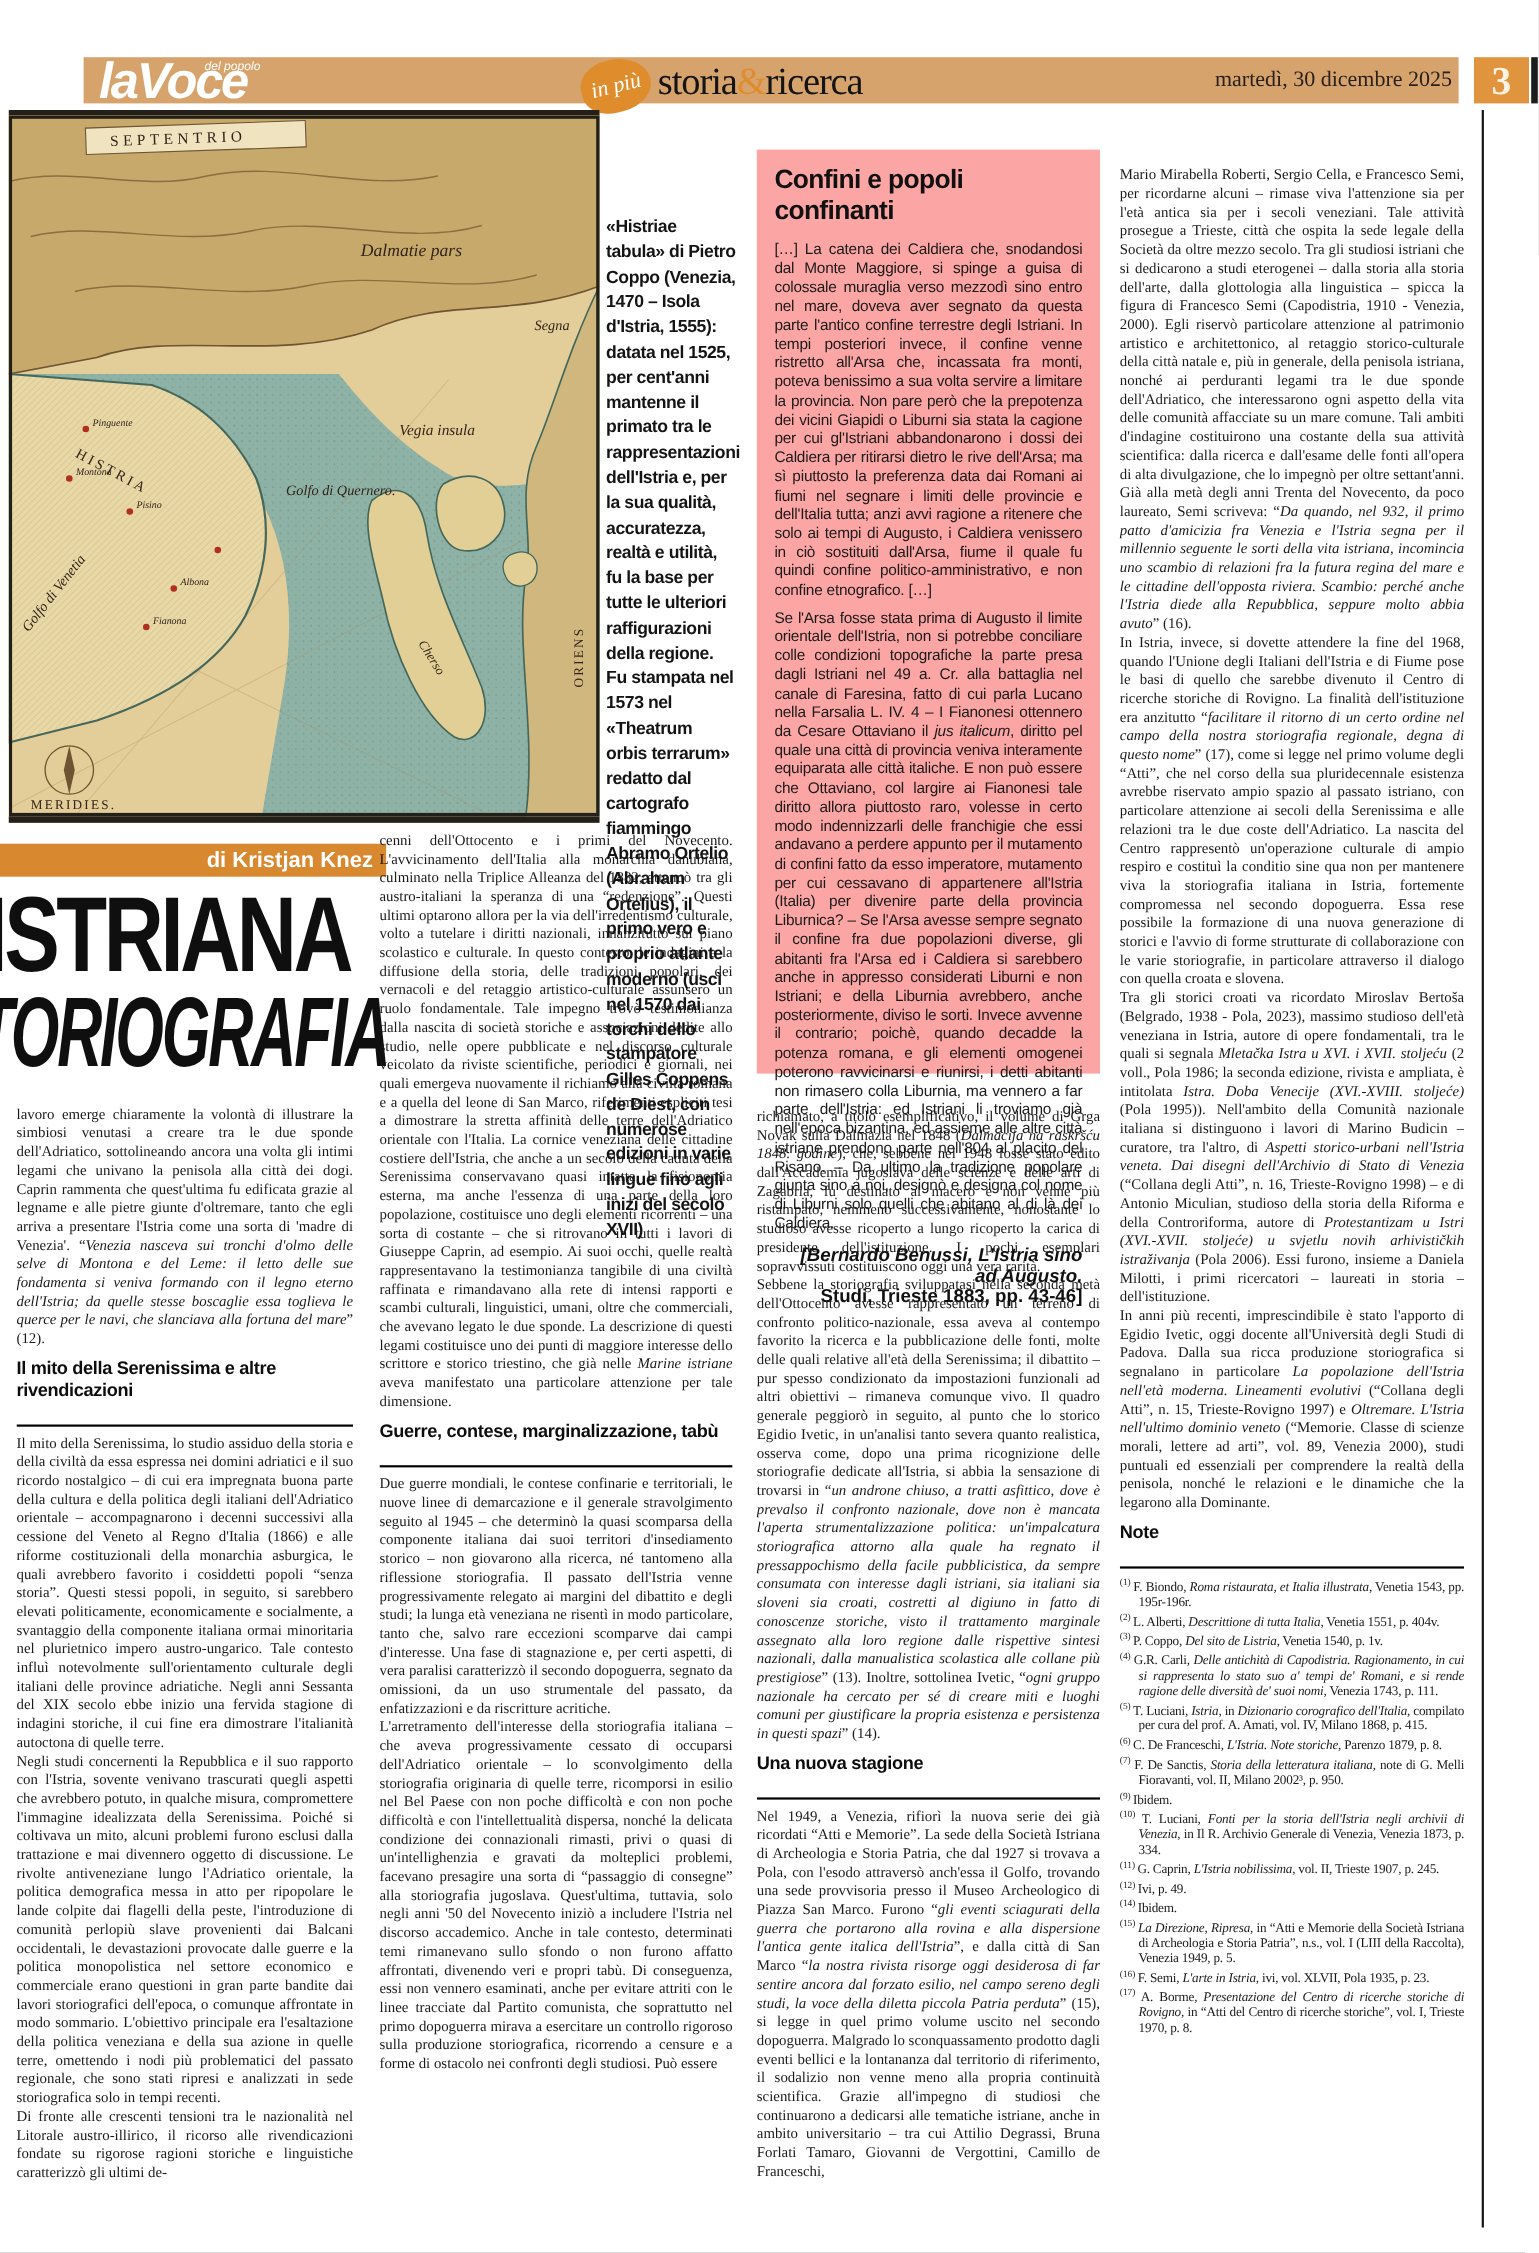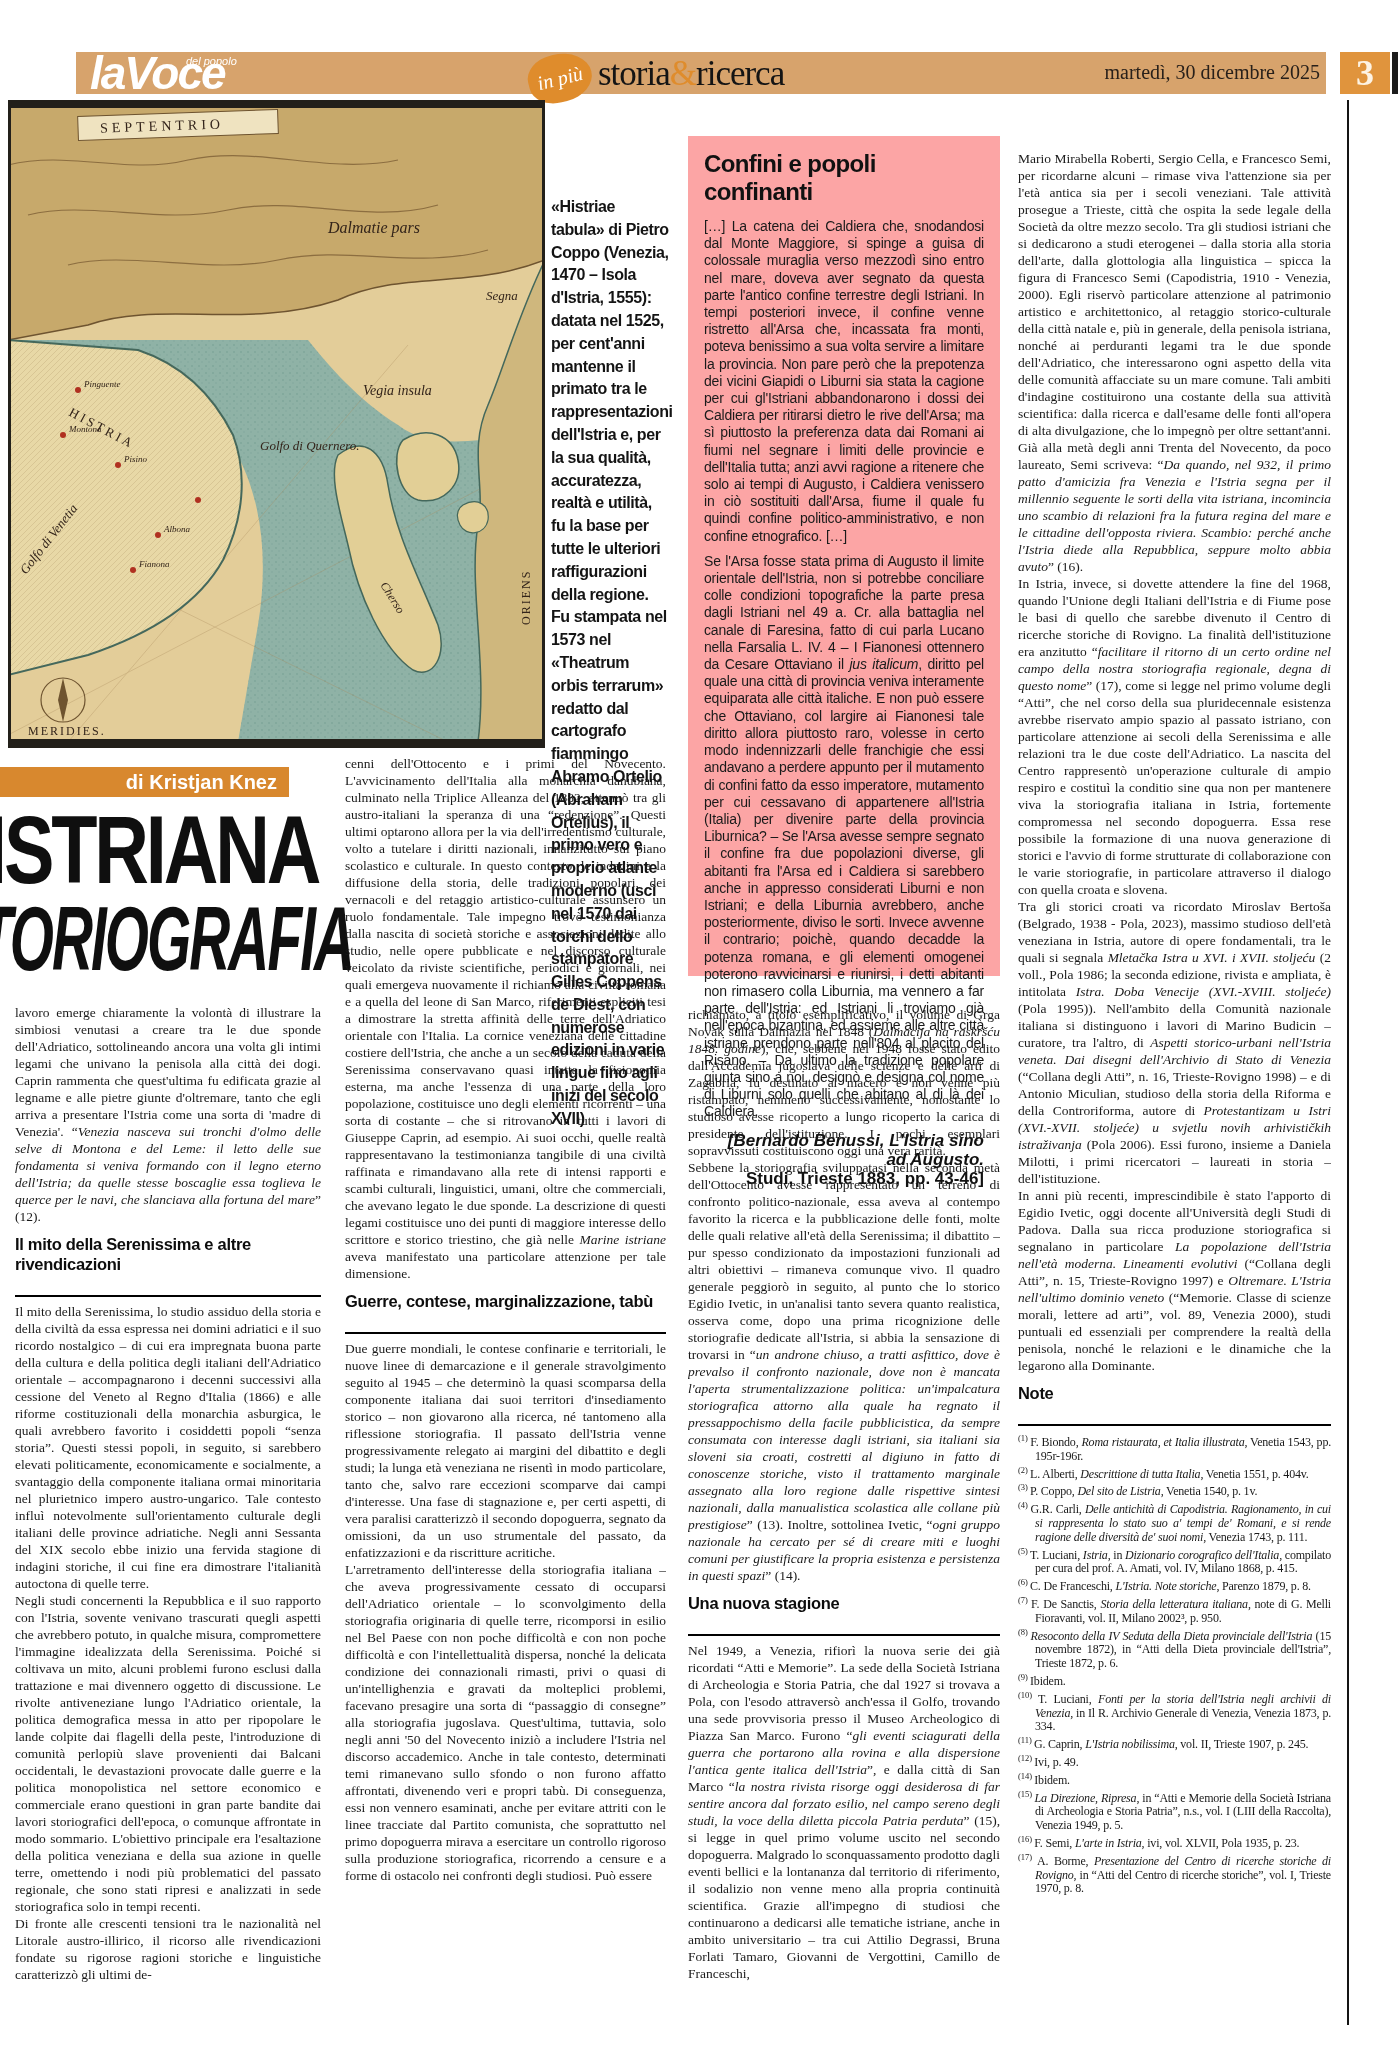--- a/index.html
+++ b/index.html
@@ -32,21 +32,21 @@
        line-height:22.8px;letter-spacing:-0.4px;color:#141414;}
   
   .box{position:absolute;left:688px;top:136px;width:312px;height:840px;background:#fca5a5;
        padding:14px 16px;box-sizing:border-box;font-family:"Liberation Sans",sans-serif;}
   .box-title{font-size:24px;font-weight:bold;letter-spacing:-0.6px;color:#111;margin:0 0 12px 0;}
   .box p{margin:0;font-size:14px;line-height:17.2px;letter-spacing:-0.2px;text-align:justify;color:#1a1a1a;}
   .box p + p{margin-top:8px;}
   .box-attr{margin-top:10px;text-align:right;font-size:17px;line-height:19px;font-weight:bold;color:#111;}
   .box-attr .l1{font-style:italic;}
   
-  .kicker{position:absolute;left:0;top:767px;width:289px;height:30px;background:#d8882e;
+  .kicker{position:absolute;left:0;top:767px;width:351px;height:30px;background:#d8882e;
        color:#fff;font-family:"Liberation Sans",sans-serif;font-weight:bold;font-size:20px;
        line-height:30px;text-align:right;padding-right:12px;box-sizing:border-box;}
   .hl1{position:absolute;left:-14px;top:801px;white-space:nowrap;color:#0f0f0f;
        font-family:"Liberation Sans",sans-serif;font-weight:bold;font-size:97px;line-height:97px;
        letter-spacing:-4px;transform:scaleX(0.78);transform-origin:left top;}
   .hl2{position:absolute;left:-22px;top:892px;white-space:nowrap;color:#0f0f0f;
        font-family:"Liberation Sans",sans-serif;font-weight:bold;font-style:italic;
        font-size:90px;line-height:95px;letter-spacing:-3px;transform:scaleX(0.63);transform-origin:left top;}
   
   .col{position:absolute;overflow:hidden;text-align:justify;font-size:13.5px;line-height:17px;}
@@ -199,21 +199,20 @@
       </div>
     <div class="subhead">Note</div>
     <div class="notes">
         <p class="note"><span class="nnum">(1) </span>F. Biondo, <i>Roma ristaurata, et Italia illustrata</i>, Venetia 1543, pp. 195r-196r.</p>
         <p class="note"><span class="nnum">(2) </span>L. Alberti, <i>Descrittione di tutta Italia</i>, Venetia 1551, p. 404v.</p>
         <p class="note"><span class="nnum">(3) </span>P. Coppo, <i>Del sito de Listria</i>, Venetia 1540, p. 1v.</p>
         <p class="note"><span class="nnum">(4) </span>G.R. Carli, <i>Delle antichità di Capodistria. Ragionamento, in cui si rappresenta lo stato suo a' tempi de' Romani, e si rende ragione delle diversità de' suoi nomi</i>, Venezia 1743, p. 111.</p>
         <p class="note"><span class="nnum">(5) </span>T. Luciani, <i>Istria</i>, in <i>Dizionario corografico dell'Italia</i>, compilato per cura del prof. A. Amati, vol. IV, Milano 1868, p. 415.</p>
         <p class="note"><span class="nnum">(6) </span>C. De Franceschi, <i>L'Istria. Note storiche</i>, Parenzo 1879, p. 8.</p>
         <p class="note"><span class="nnum">(7) </span>F. De Sanctis, <i>Storia della letteratura italiana</i>, note di G. Melli Fioravanti, vol. II, Milano 2002³, p. 950.</p>
-        <p class="note"><span class="nnum">(8) </span><i>Resoconto della IV Seduta della Dieta provinciale dell'Istria</i> (15 novembre 1872), in “Atti della Dieta provinciale dell'Istria”, Trieste 1872, p. 6.</p>
         <p class="note"><span class="nnum">(9) </span>Ibidem.</p>
         <p class="note"><span class="nnum">(10) </span>T. Luciani, <i>Fonti per la storia dell'Istria negli archivii di Venezia</i>, in Il R. Archivio Generale di Venezia, Venezia 1873, p. 334.</p>
         <p class="note"><span class="nnum">(11) </span>G. Caprin, <i>L'Istria nobilissima</i>, vol. II, Trieste 1907, p. 245.</p>
         <p class="note"><span class="nnum">(12) </span>Ivi, p. 49.</p>
         <p class="note"><span class="nnum">(14) </span>Ibidem.</p>
         <p class="note"><span class="nnum">(15) </span><i>La Direzione, Ripresa</i>, in “Atti e Memorie della Società Istriana di Archeologia e Storia Patria”, n.s., vol. I (LIII della Raccolta), Venezia 1949, p. 5.</p>
         <p class="note"><span class="nnum">(16) </span>F. Semi, <i>L'arte in Istria</i>, ivi, vol. XLVII, Pola 1935, p. 23.</p>
         <p class="note"><span class="nnum">(17) </span>A. Borme, <i>Presentazione del Centro di ricerche storiche di Rovigno</i>, in “Atti del Centro di ricerche storiche”, vol. I, Trieste 1970, p. 8.</p>
       </div>
   </div>

